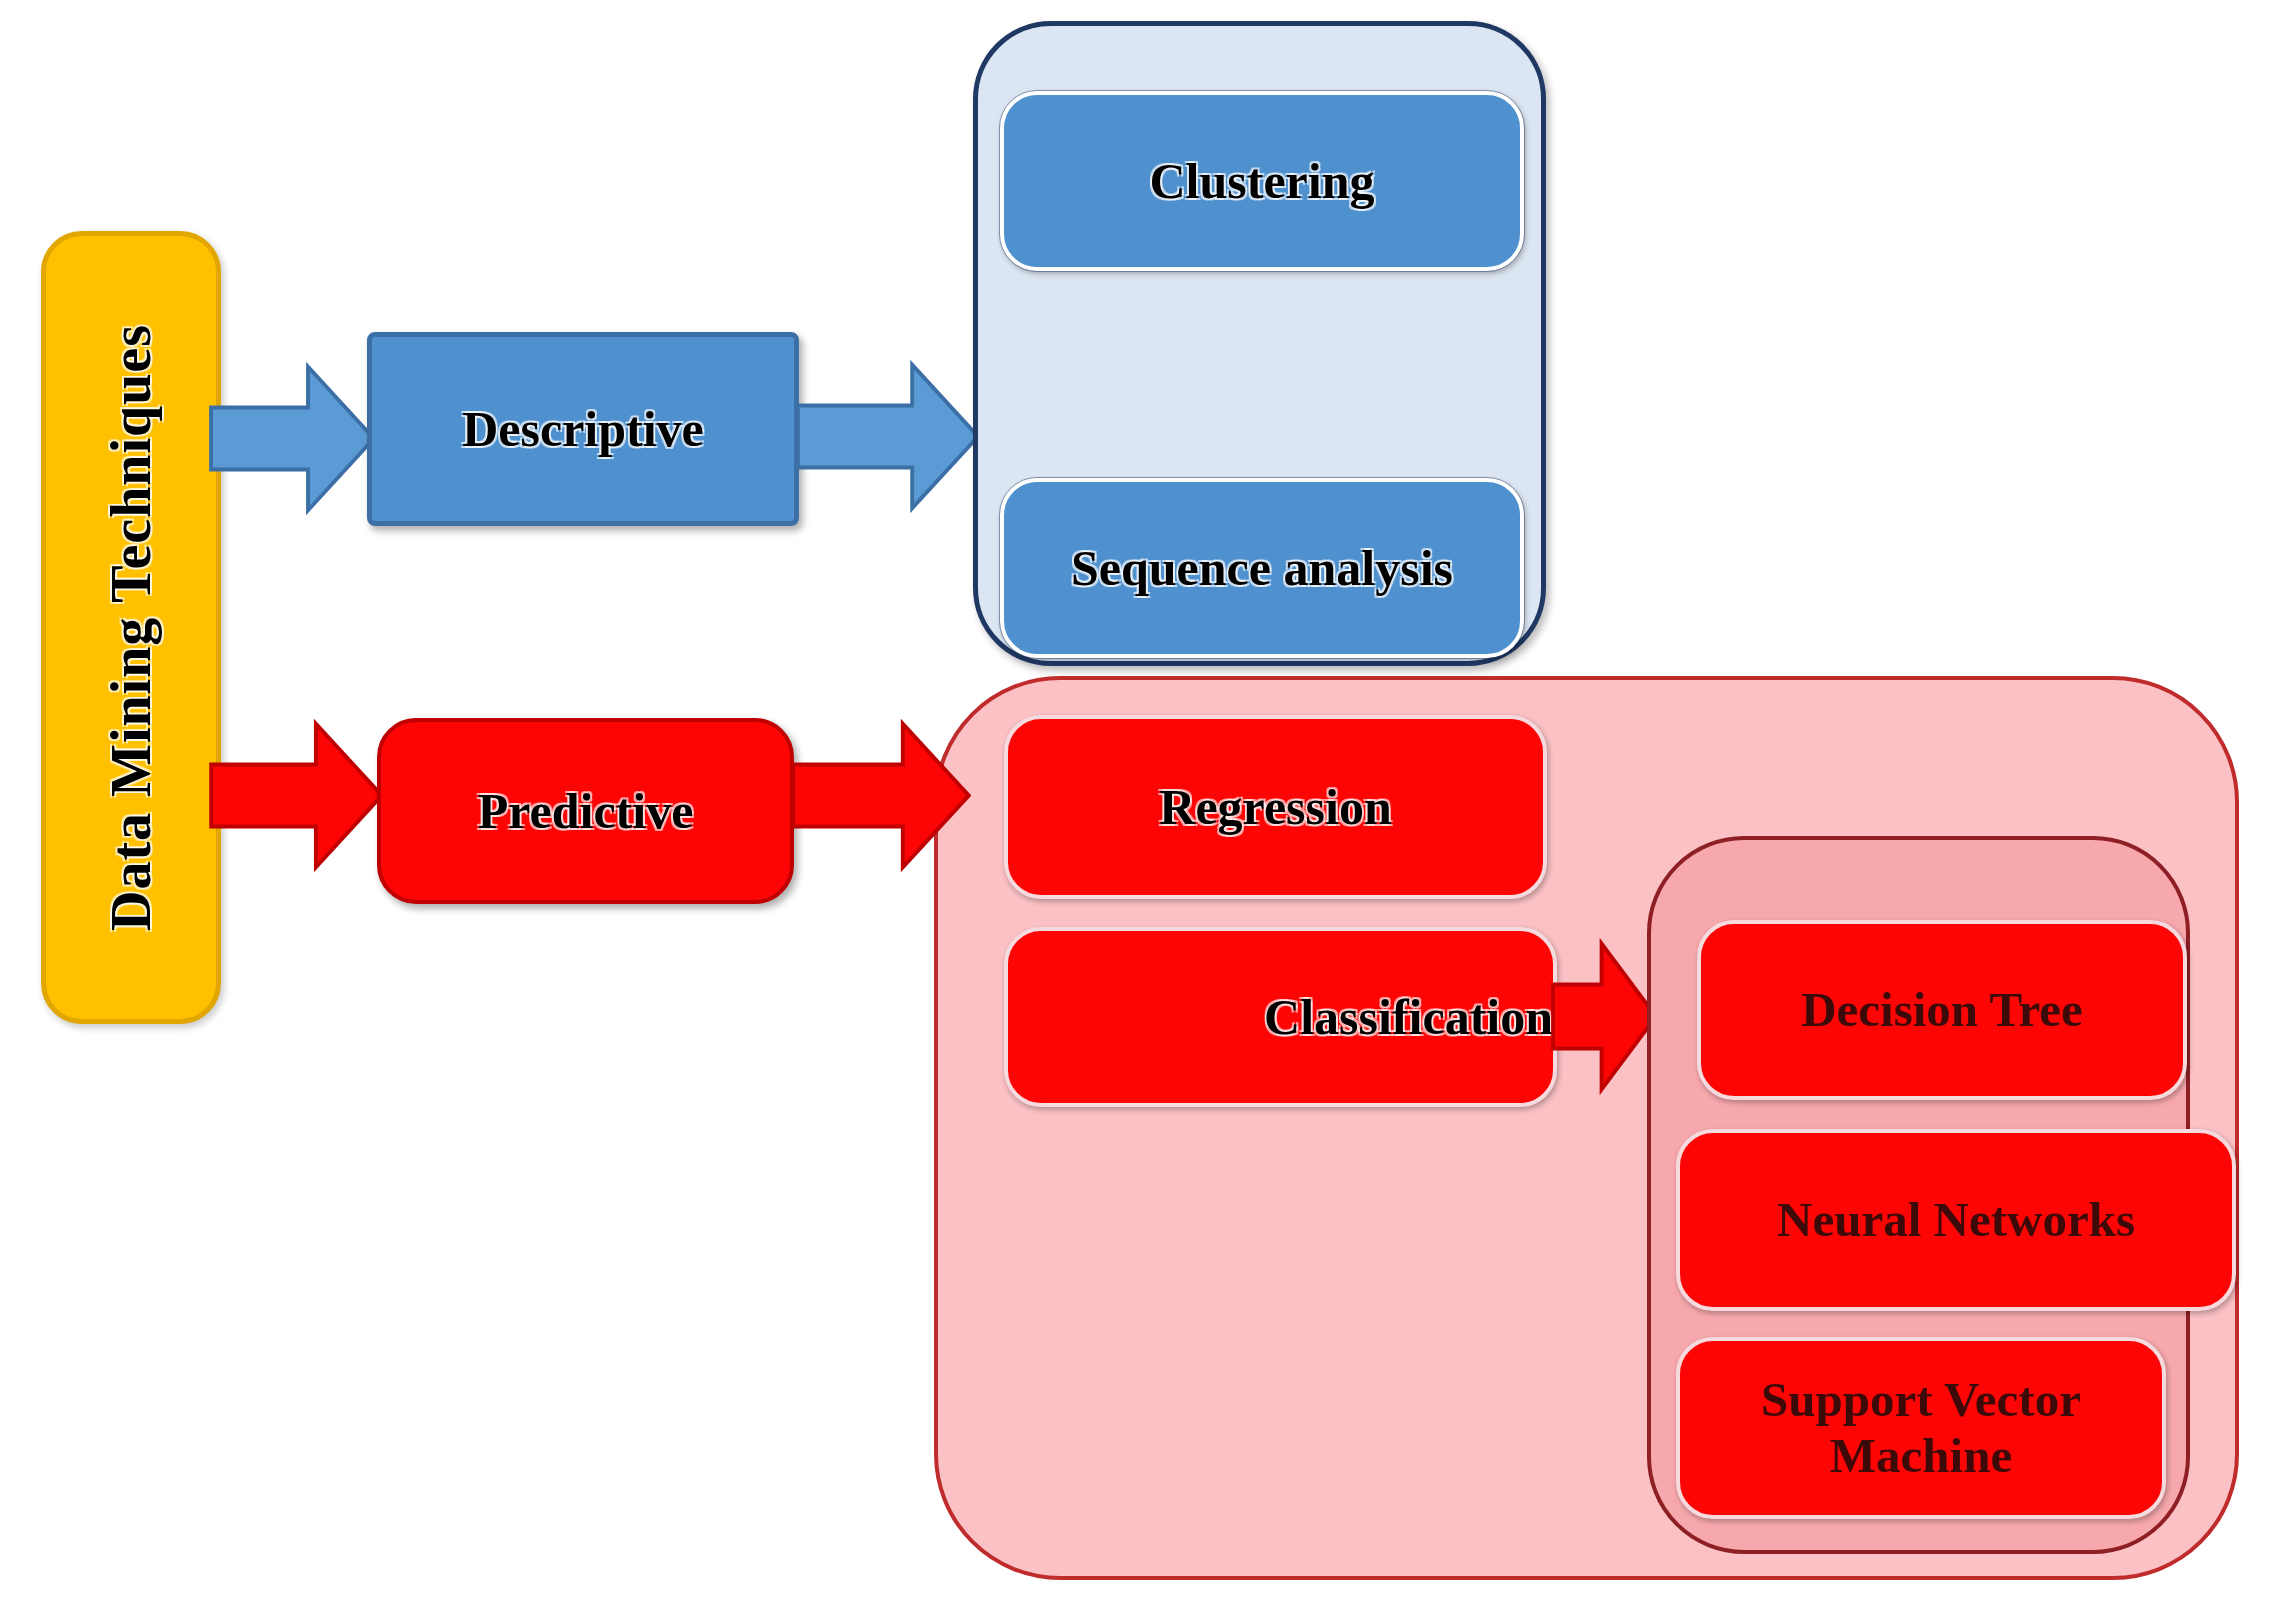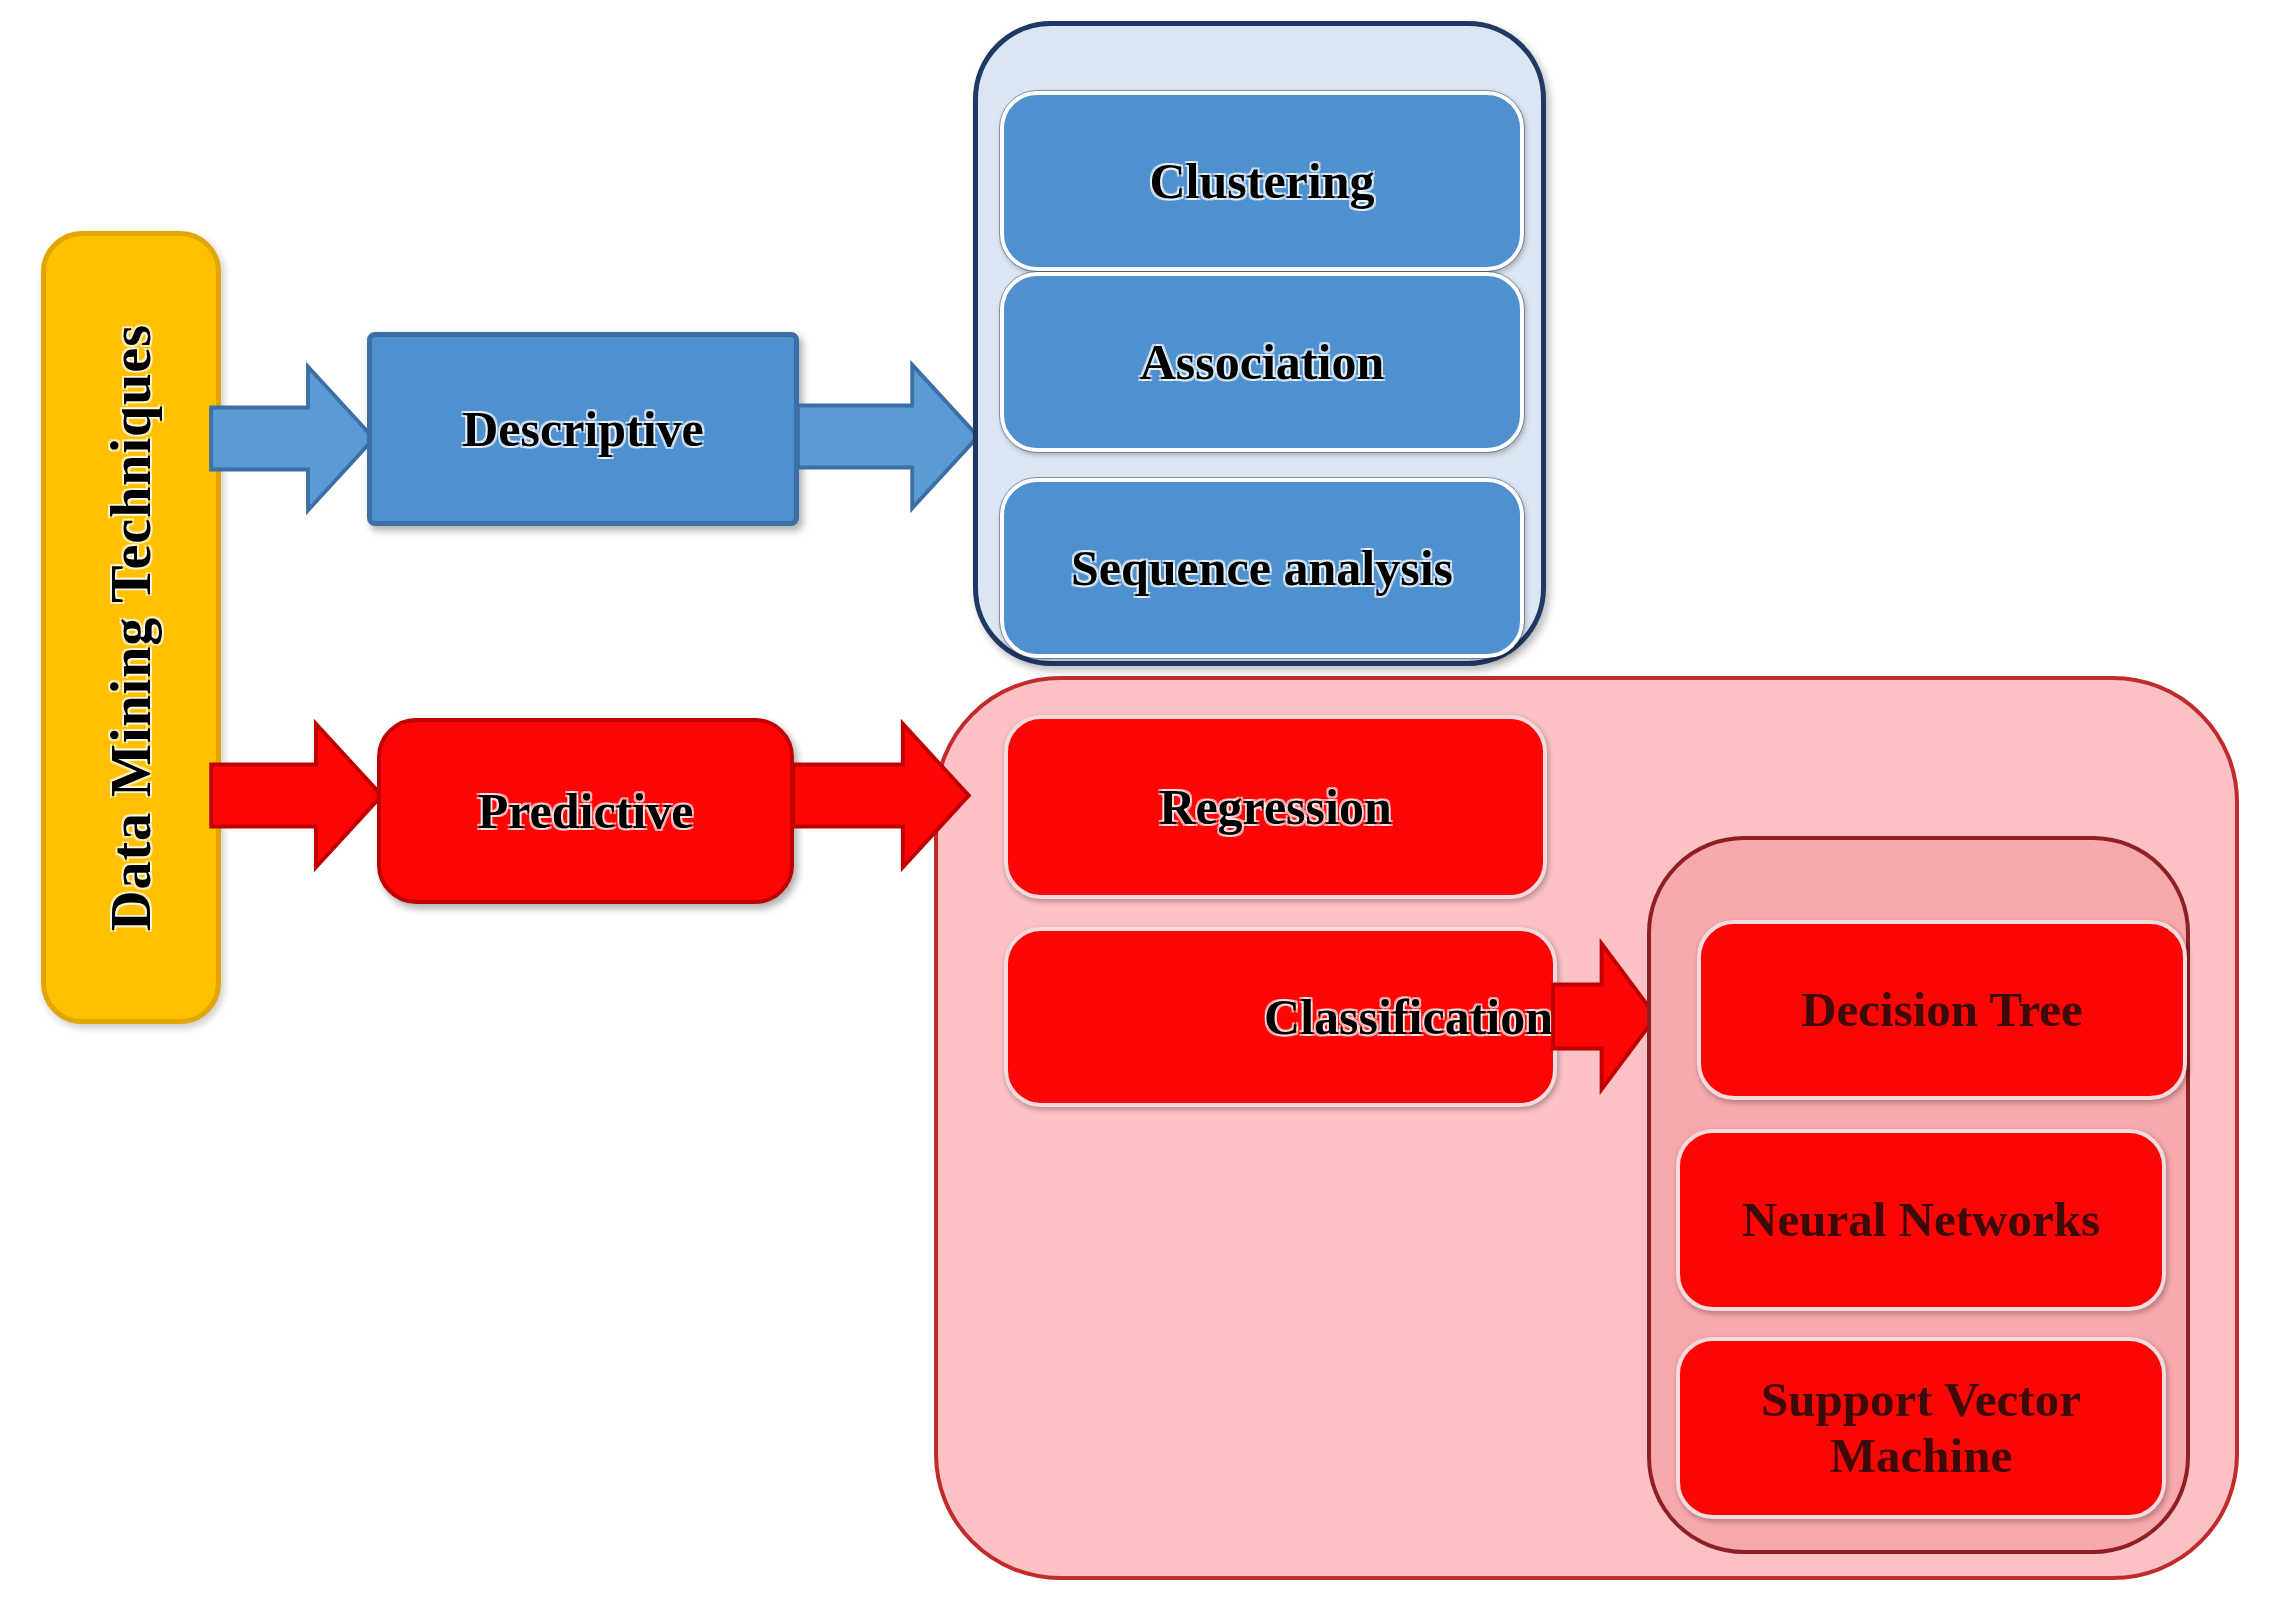--- a/index.html
+++ b/index.html
@@ -113,23 +113,20 @@
   </div>
 
   <svg class="arrow" style="left:796px;top:357px;" width="184" height="159" viewBox="0 0 190 164">
     <path class="blue-fill" d="M2,50 H120 V8 L188,82 L120,156 V114 H2 Z"></path>
   </svg>
 
   <div class="node blue-panel"></div>
   <div class="node blue-child" style="top:65px;margin-top:26px;">
     <span class="label fs50">Clustering</span>
   </div>
-  <div class="node blue-child" style="top:272px;">
-    <span class="label fs50">Association</span>
-  </div>
   <div class="node blue-child" style="top:478px;">
     <span class="label fs50">Sequence analysis</span>
   </div>
 
   <svg class="arrow" style="left:209px;top:716px;" width="175" height="159" viewBox="0 0 180 164">
     <path class="red-fill" d="M2,50 H110 V8 L178,82 L110,156 V114 H2 Z"></path>
   </svg>
 
   <div class="node pink-panel"></div>
 
@@ -150,21 +147,21 @@
 
   <svg class="arrow" style="left:1551px;top:934px;" width="107" height="165" viewBox="0 0 110 170">
     <path class="red-fill" d="M2,52 H52 V10 L108,85 L52,160 V118 H2 Z"></path>
   </svg>
 
   <div class="node pink-inner-panel"></div>
 
   <div class="node red-child" style="left:1697px;top:920px;width:490px;height:180px;">
     <span class="label fs48 inner-label">Decision Tree</span>
   </div>
-  <div class="node red-child" style="left:1676px;top:1129px;width:490px;height:182px;">
+  <div class="node red-child" style="left:1676px;top:1129px;width:560px;height:182px;">
     <span class="label fs48 inner-label">Neural Networks</span>
   </div>
   <div class="node red-child" style="left:1676px;top:1337px;width:490px;height:182px;padding:0 39px;">
     <span class="label fs48 inner-label">Support Vector Machine</span>
   </div>
 
 </div>
 
 
 </body></html>

